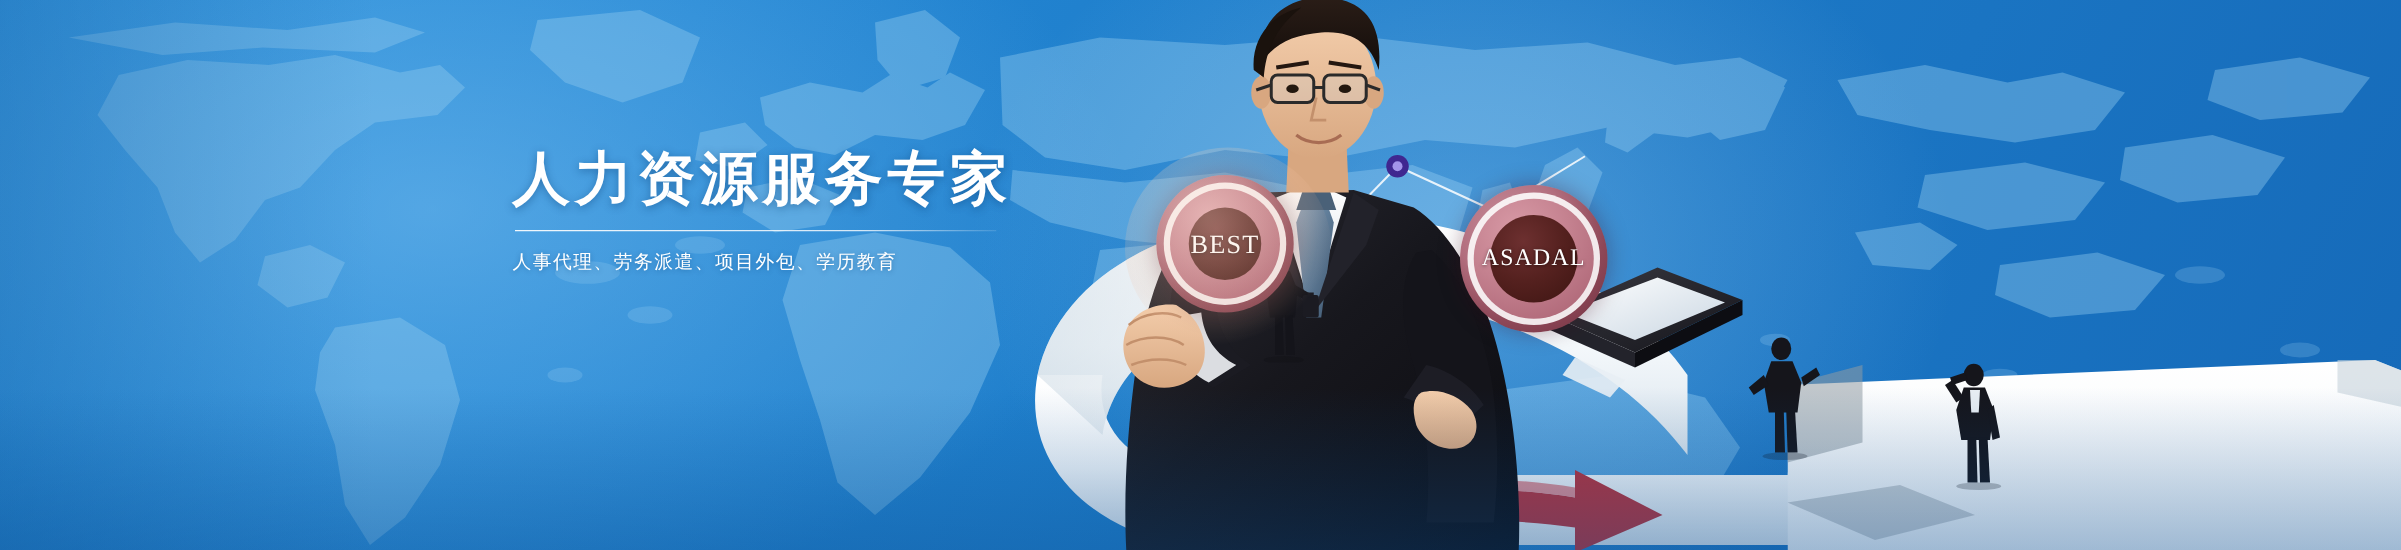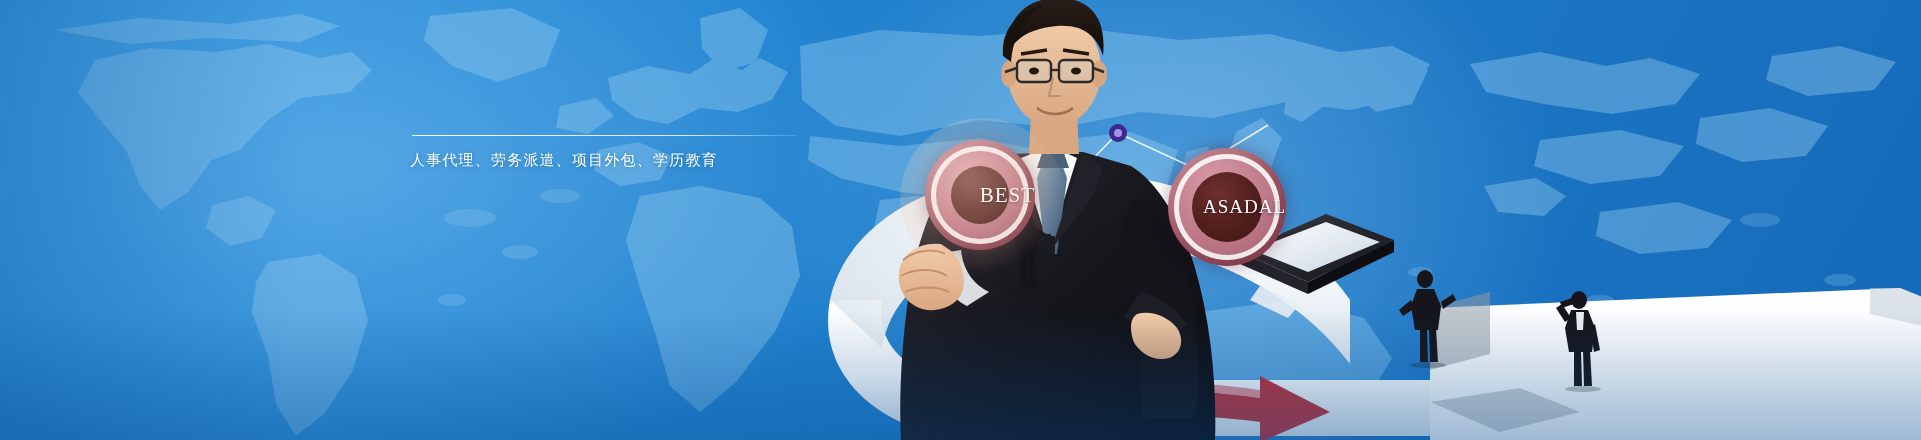--- a/index.html
+++ b/index.html
@@ -51,21 +51,21 @@
     margin-top:15px;color:#ffffff;font-size:15px;letter-spacing:1.2px;
     white-space:nowrap;text-shadow:0 1px 4px rgba(8,60,115,.42);
     font-family:"DejaVu Sans","Liberation Sans",sans-serif;
   }
 
   
   .swoosh{position:absolute;left:790px;top:150px;width:820px;height:290px;}
   .platform{position:absolute;left:1430px;top:262px;width:520px;height:180px;}
 
   
-  .badge{position:absolute;border-radius:50%;display:flex;align-items:center;justify-content:flex-end;}
+  .badge{position:absolute;border-radius:50%;display:flex;align-items:center;justify-content:center;}
   .badge .ring-outer{
     position:absolute;inset:0;border-radius:50%;
     background:radial-gradient(circle at 34% 28%, #c98f9c 0%, #b26e7e 38%, #8e4757 66%, #6d2f3e 100%);
     box-shadow:0 0 18px rgba(60,10,25,.35);
   }
   .badge .ring-white{
     position:absolute;border-radius:50%;
     background:rgba(255,255,255,.88);
   }
   .badge .ring-rose{
@@ -412,18 +412,19 @@
 
   <div class="badge" id="badge-asadal">
     <div class="ring-outer"></div>
     <div class="ring-white"></div>
     <div class="ring-rose"></div>
     <div class="core"></div>
     <span class="badge-label">ASADAL</span>
   </div>
 
   <div class="copy">
+    <div class="headline">人力资源服务专家</div>
     <div class="rule"></div>
     <div class="subhead">人事代理、劳务派遣、项目外包、学历教育</div>
   </div>
 
   <div class="bottom-vignette"></div>
 </div>
 
 </body></html>

